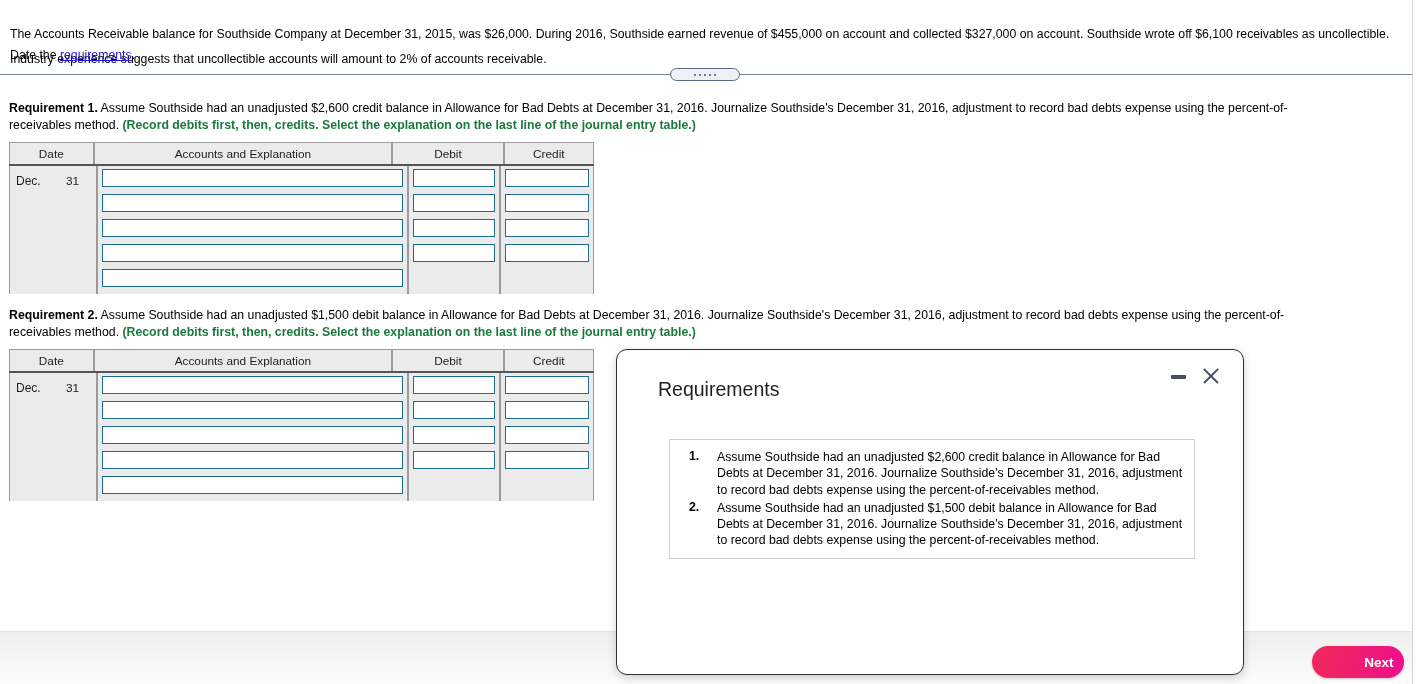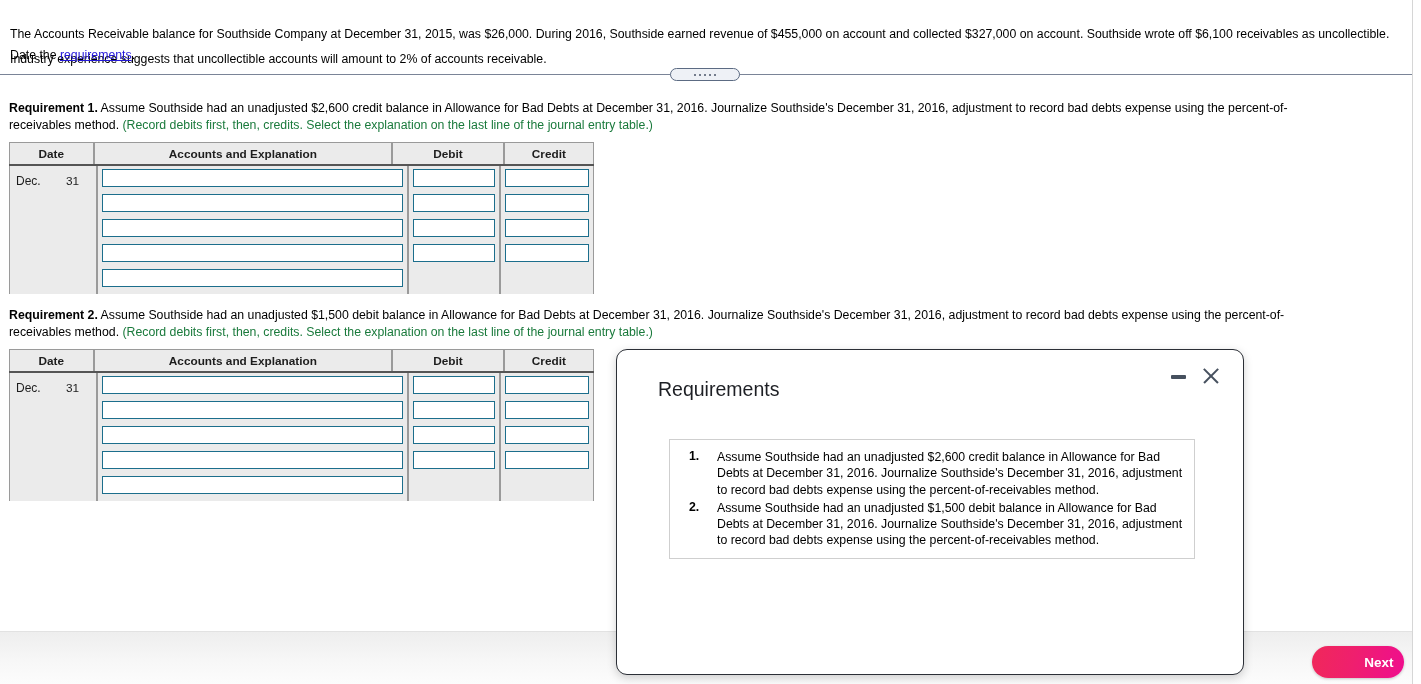--- a/index.html
+++ b/index.html
@@ -43,30 +43,30 @@
     width:2px; height:2px; background:#4a5568; border-radius:50%;
     display:block;
   }
 
   
   .req-head {
     position:absolute; left:9px; width:1300px;
     font-size:12.3px; line-height:16.5px; color:#000;
   }
   .req-head b { font-weight:bold; }
-  .req-green { color:#1a7a3c; }
+  .req-green { color:#1a7a3c;font-weight:bold; }
   .jt-wrap { position:absolute; left:9px; width:585px; }
   .jt-head {
     display:flex; height:24px; background:#ebebeb;
     border-top:1px solid #9a9a9a;
     border-bottom:2px solid #555;
   }
   .jt-head > div {
     display:flex; align-items:center; justify-content:center;
-    font-weight:bold; font-size:11.8px; color:#1d1d1d;
+    font-weight:normal; font-size:11.8px; color:#1d1d1d;
     border-left:1px solid #9a9a9a;
     border-right:1px solid #9a9a9a;
     height:100%;
   }
   .col-date   { width:88px; }
   .col-acct   { width:311px; }
   .col-debit  { width:116px; }
   .col-credit { width:94px; }
 
   .jt-body { display:flex; background:#ebebeb; }

